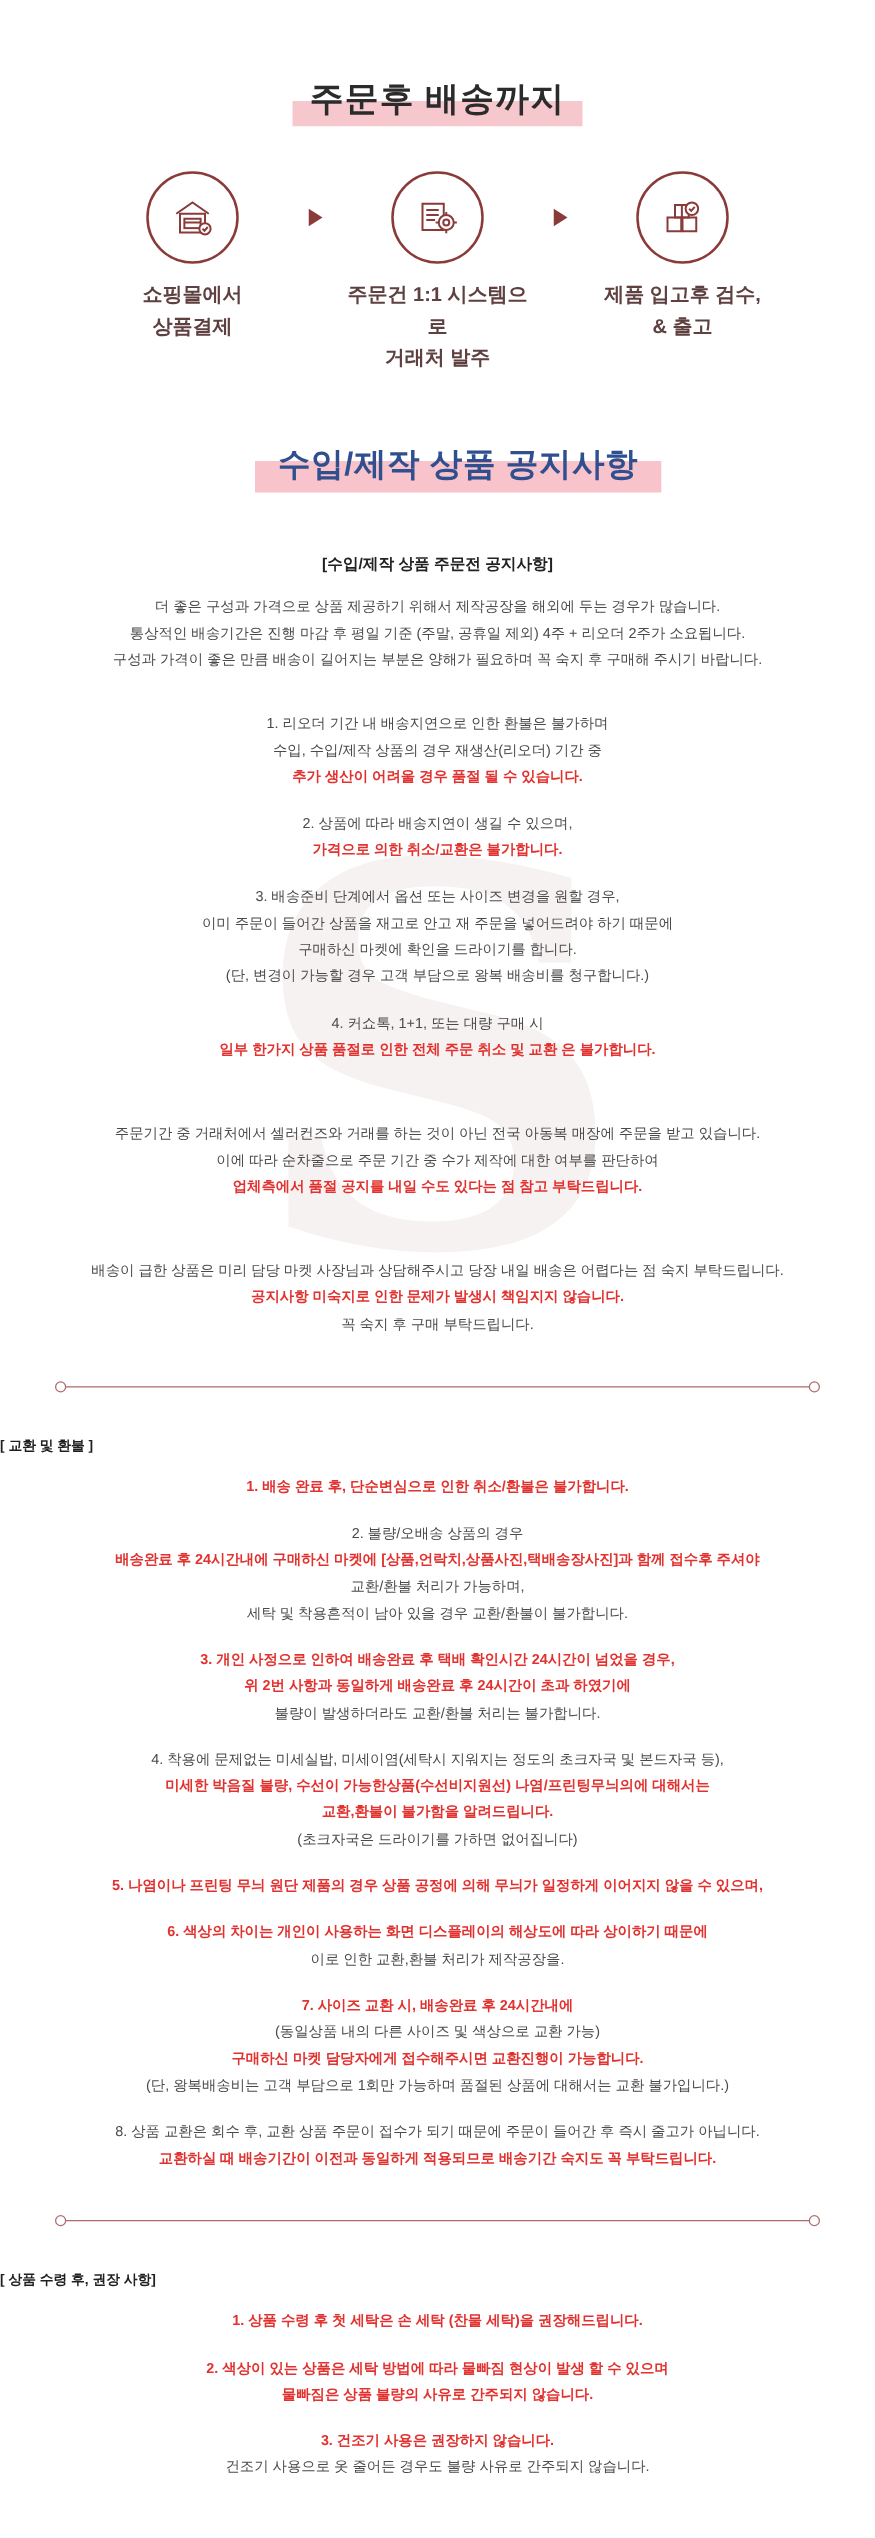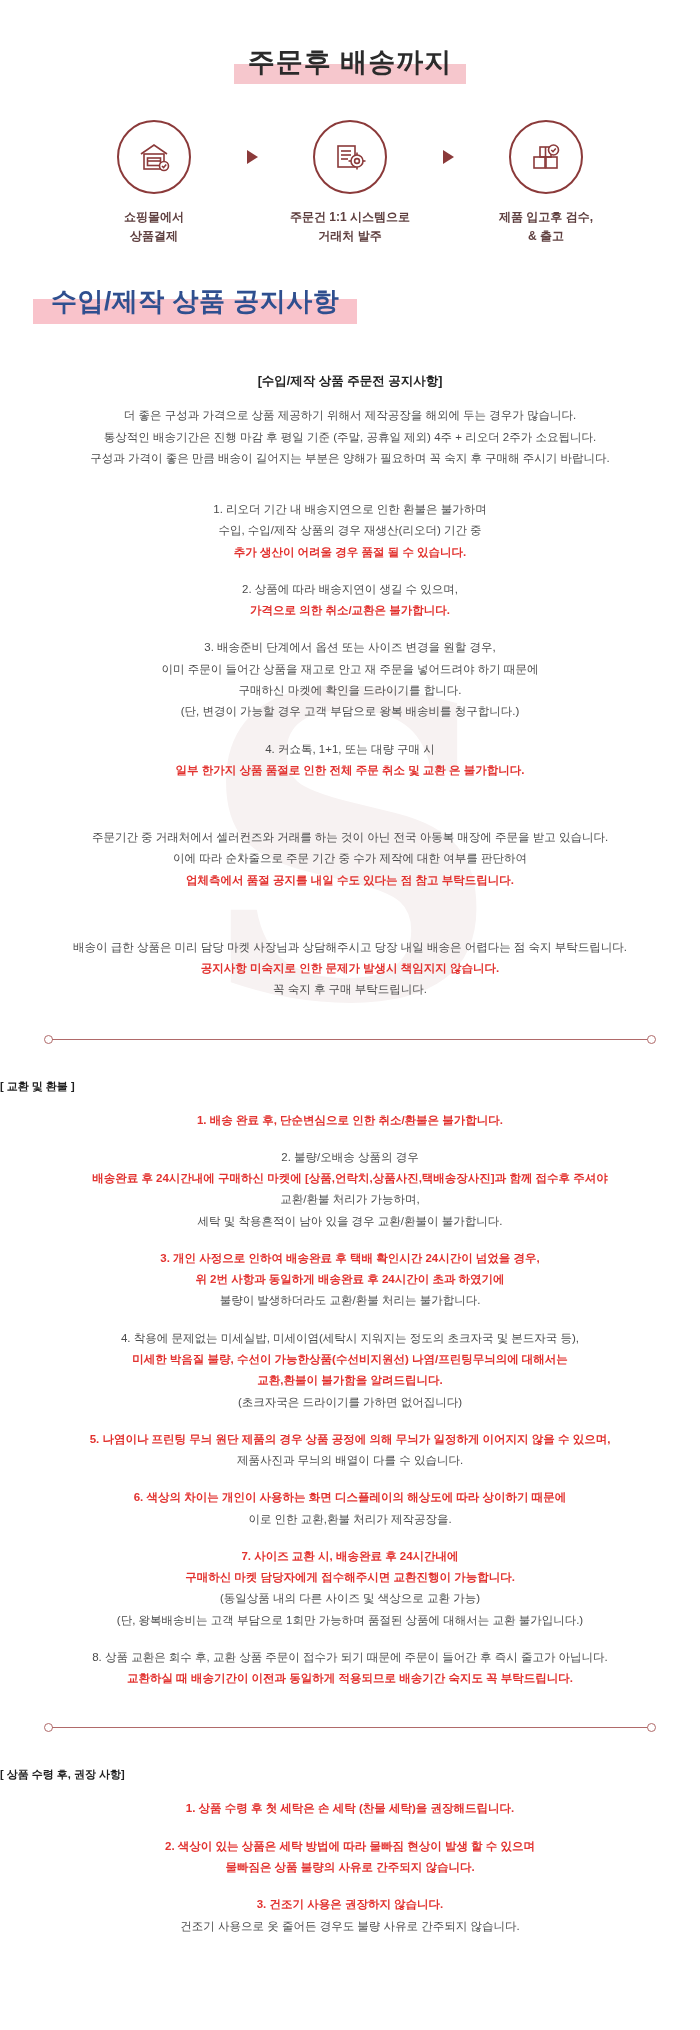--- a/index.html
+++ b/index.html
@@ -32,21 +32,21 @@
     color: #f7f2f2;
     line-height: 1;
     z-index: 0;
     user-select: none;
   }
   .content { position: relative; z-index: 2; }
 
   
   .title-wrap {
     text-align: center;
-    padding-top: 42px;
+    padding-top: 59px;
   }
   .title-main {
     display: inline-block;
     font-size: 27px;
     font-weight: bold;
     color: #2b2b2b;
     letter-spacing: 1px;
     padding: 2px 14px 4px 14px;
     background: linear-gradient(to top, #f6c7cd 0%, #f6c7cd 48%, rgba(246,199,205,0) 48%);
   }
@@ -69,42 +69,43 @@
     border-radius: 50%;
     border: 2px solid #8b3a3a;
     margin: 0 auto 14px auto;
     display: flex;
     align-items: center;
     justify-content: center;
     background: #ffffff;
   }
   .step-icon svg { display: block; }
   .step-label {
-    font-size: 12px;
+    font-size: 16px;
     color: #5f4040;
     line-height: 1.55;
     font-weight: bold;
   }
   .step-arrow {
     width: 46px;
     display: flex;
     align-items: center;
     justify-content: center;
     height: 74px;
   }
   .tri {
     width: 0; height: 0;
     border-left: 11px solid #8b3a3a;
     border-top: 7px solid transparent;
     border-bottom: 7px solid transparent;
   }
 
   
   .section-head {
-    margin-top: 36px;
+    text-align: center;
+    margin-top: 52px;
     padding-left: 33px;
   }
   .section-head .hl {
     display: inline-block;
     font-size: 26px;
     font-weight: bold;
     color: #2f4f8f;
     padding: 3px 18px 5px 18px;
     letter-spacing: 0.5px;
     background: linear-gradient(to top, #f9c3cb 0%, #f9c3cb 58%, rgba(249,195,203,0) 58%);
@@ -317,32 +318,31 @@
 
       <div class="item">
         <span class="ln">4. 착용에 문제없는 미세실밥, 미세이염(세탁시 지워지는 정도의 초크자국 및 본드자국 등),</span>
         <span class="ln red">미세한 박음질 불량, 수선이 가능한상품(수선비지원선) 나염/프린팅무늬의에 대해서는</span>
         <span class="ln red">교환,환불이 불가함을 알려드립니다.</span>
         <span class="ln">(초크자국은 드라이기를 가하면 없어집니다)</span>
       </div>
 
       <div class="item">
         <span class="ln red">5. 나염이나 프린팅 무늬 원단 제품의 경우 상품 공정에 의해 무늬가 일정하게 이어지지 않을 수 있으며,</span>
-        <span class="ln">제품사진과 무늬의 배열이 다를 수 있습니다.</span>
       </div>
 
       <div class="item">
         <span class="ln red">6. 색상의 차이는 개인이 사용하는 화면 디스플레이의 해상도에 따라 상이하기 때문에</span>
         <span class="ln">이로 인한 교환,환불 처리가 제작공장을.</span>
       </div>
 
       <div class="item">
         <span class="ln red">7. 사이즈 교환 시, 배송완료 후 24시간내에</span>
+        <span class="ln">(동일상품 내의 다른 사이즈 및 색상으로 교환 가능)</span>
         <span class="ln red">구매하신 마켓 담당자에게 접수해주시면 교환진행이 가능합니다.</span>
-        <span class="ln">(동일상품 내의 다른 사이즈 및 색상으로 교환 가능)</span>
         <span class="ln">(단, 왕복배송비는 고객 부담으로 1회만 가능하며 품절된 상품에 대해서는 교환 불가입니다.)</span>
       </div>
 
       <div class="item">
         <span class="ln">8. 상품 교환은 회수 후, 교환 상품 주문이 접수가 되기 때문에 주문이 들어간 후 즉시 줄고가 아닙니다.</span>
         <span class="ln red">교환하실 때 배송기간이 이전과 동일하게 적용되므로 배송기간 숙지도 꼭 부탁드립니다.</span>
       </div>
 
     </div>
 

